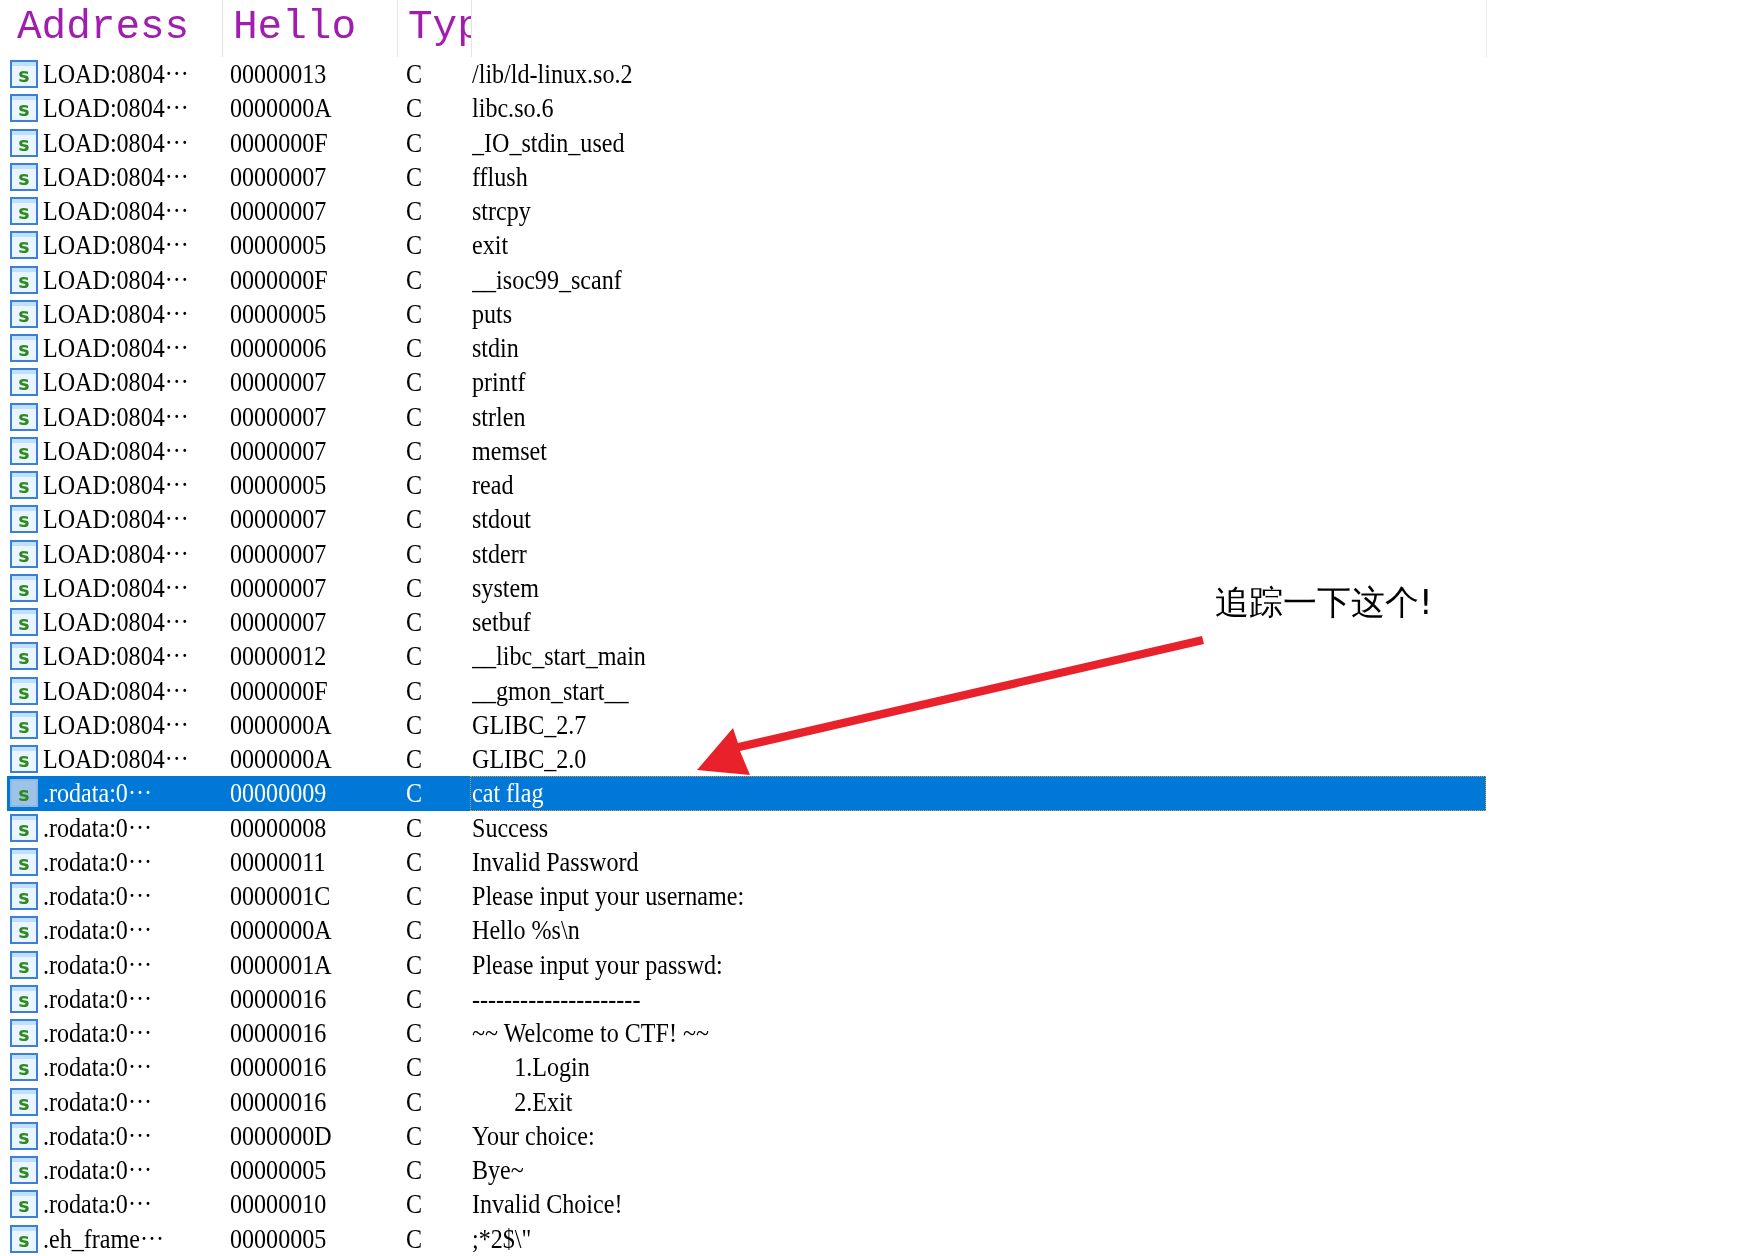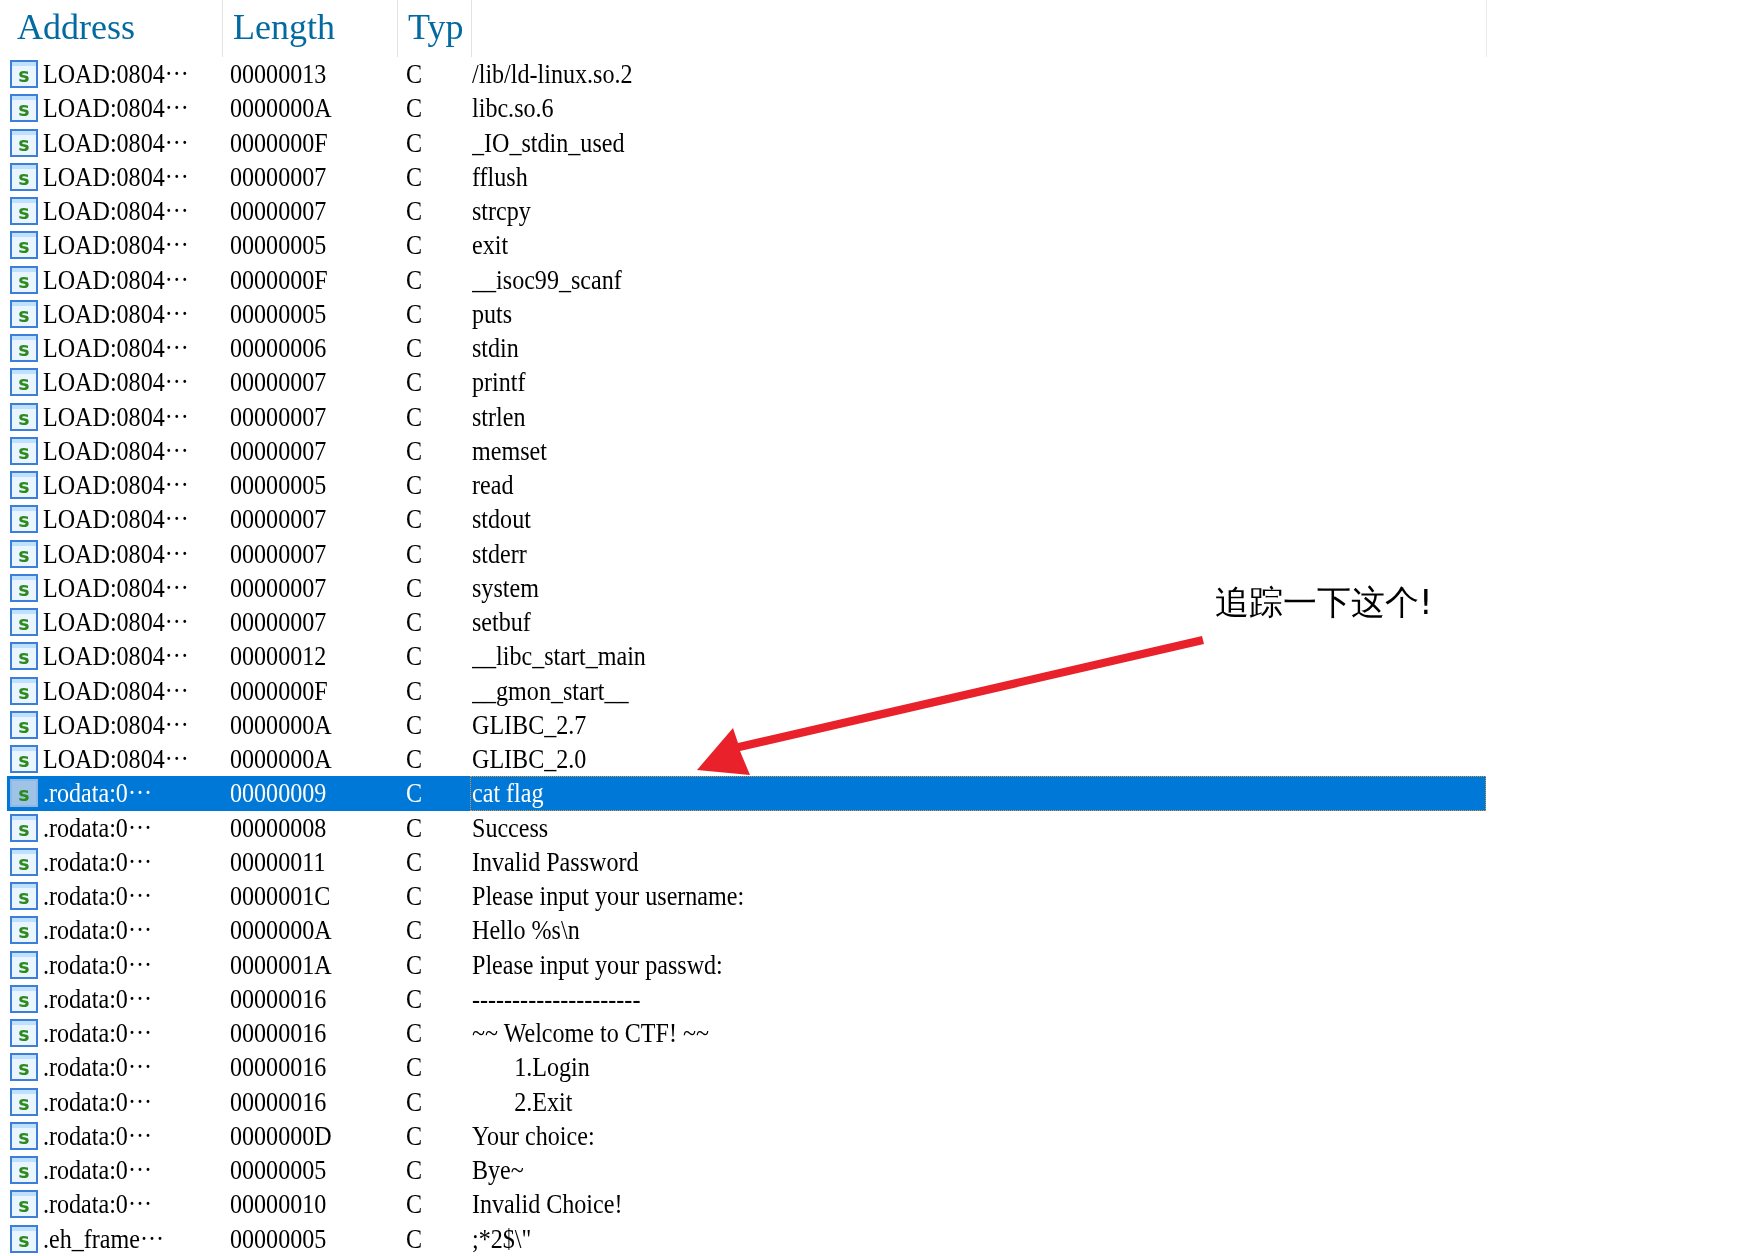--- a/index.html
+++ b/index.html
@@ -1,19 +1,19 @@
 <!DOCTYPE html>
 <html><head>
 <meta charset="utf-8">
 <style>
   html, body { margin:0; padding:0; background:#ffffff; }
   body { width:1761px; height:1256px; position:relative; overflow:hidden; }
   .table { position:absolute; left:7px; top:0; width:1479px; }
   .header { position:relative; height:57px; background:#ffffff; }
-  .hcell { position:absolute; top:0; height:57px; line-height:54px; font-family:Liberation Serif, serif; font-size:36px; color:#0369a1; white-space:nowrap; overflow:hidden; padding-left:10px; box-sizing:border-box; }
+  .hcell { position:absolute; top:0; height:57px; line-height:54px; font-family:Liberation Mono, monospace; font-size:41px; color:#a21caf; white-space:nowrap; overflow:hidden; padding-left:10px; box-sizing:border-box; }
   .hdiv { position:absolute; top:0; width:1px; height:57px; background:#e3e3e3; }
   .rows { position:relative; }
   .row { position:relative; height:34.25px; font-family:"Liberation Serif", serif; font-size:28px; color:#000; white-space:nowrap; }
   .row.selected { background:#0078d7; color:#fff; }
   .row .icon { position:absolute; left:3px; top:3px; width:28px; height:28px; box-sizing:border-box; border:2px solid #3b7fd6; background:linear-gradient(#bfe0ff 0 4px, #eaf5ff 4px); display:flex; align-items:center; justify-content:center; }
   .row .icon span { font-family:"DejaVu Sans", sans-serif; font-weight:bold; font-size:19px; color:#2d8a1c; line-height:1; margin-top:3px; }
   .row.selected .icon { border-color:#8fb8e8; background:#9fc3e6; }
   .cell { position:absolute; top:0; height:34px; line-height:34px; overflow:hidden; transform:scaleX(0.86); transform-origin:left center; }
   .c-addr { left:36px; width:210px; }
   .c-len { left:223px; width:200px; }
@@ -24,21 +24,21 @@
   .annotation { position:absolute; left:1215px; top:580px; font-family:"DejaVu Sans", sans-serif; font-size:34px; color:#000000; white-space:nowrap; }
   svg.arrow { position:absolute; left:0; top:0; width:1761px; height:1256px; pointer-events:none; }
 </style>
 </head>
 <body>
 
 <div class="table">
   <div class="header">
     <div class="hcell" style="left:0;width:215px;">Address</div>
     <div class="hdiv" style="left:215px;"></div>
-    <div class="hcell" style="left:216px;width:174px;">Length</div>
+    <div class="hcell" style="left:216px;width:174px;">Hello</div>
     <div class="hdiv" style="left:390px;"></div>
     <div class="hcell" style="left:391px;width:73px;">Typ</div>
     <div class="hdiv" style="left:464px;"></div>
   </div>
   <div class="rows" id="rows">
       <div class="row">
         <div class="icon">
           <span>s</span>
         </div>
         <div class="cell c-addr">LOAD:0804···</div>

